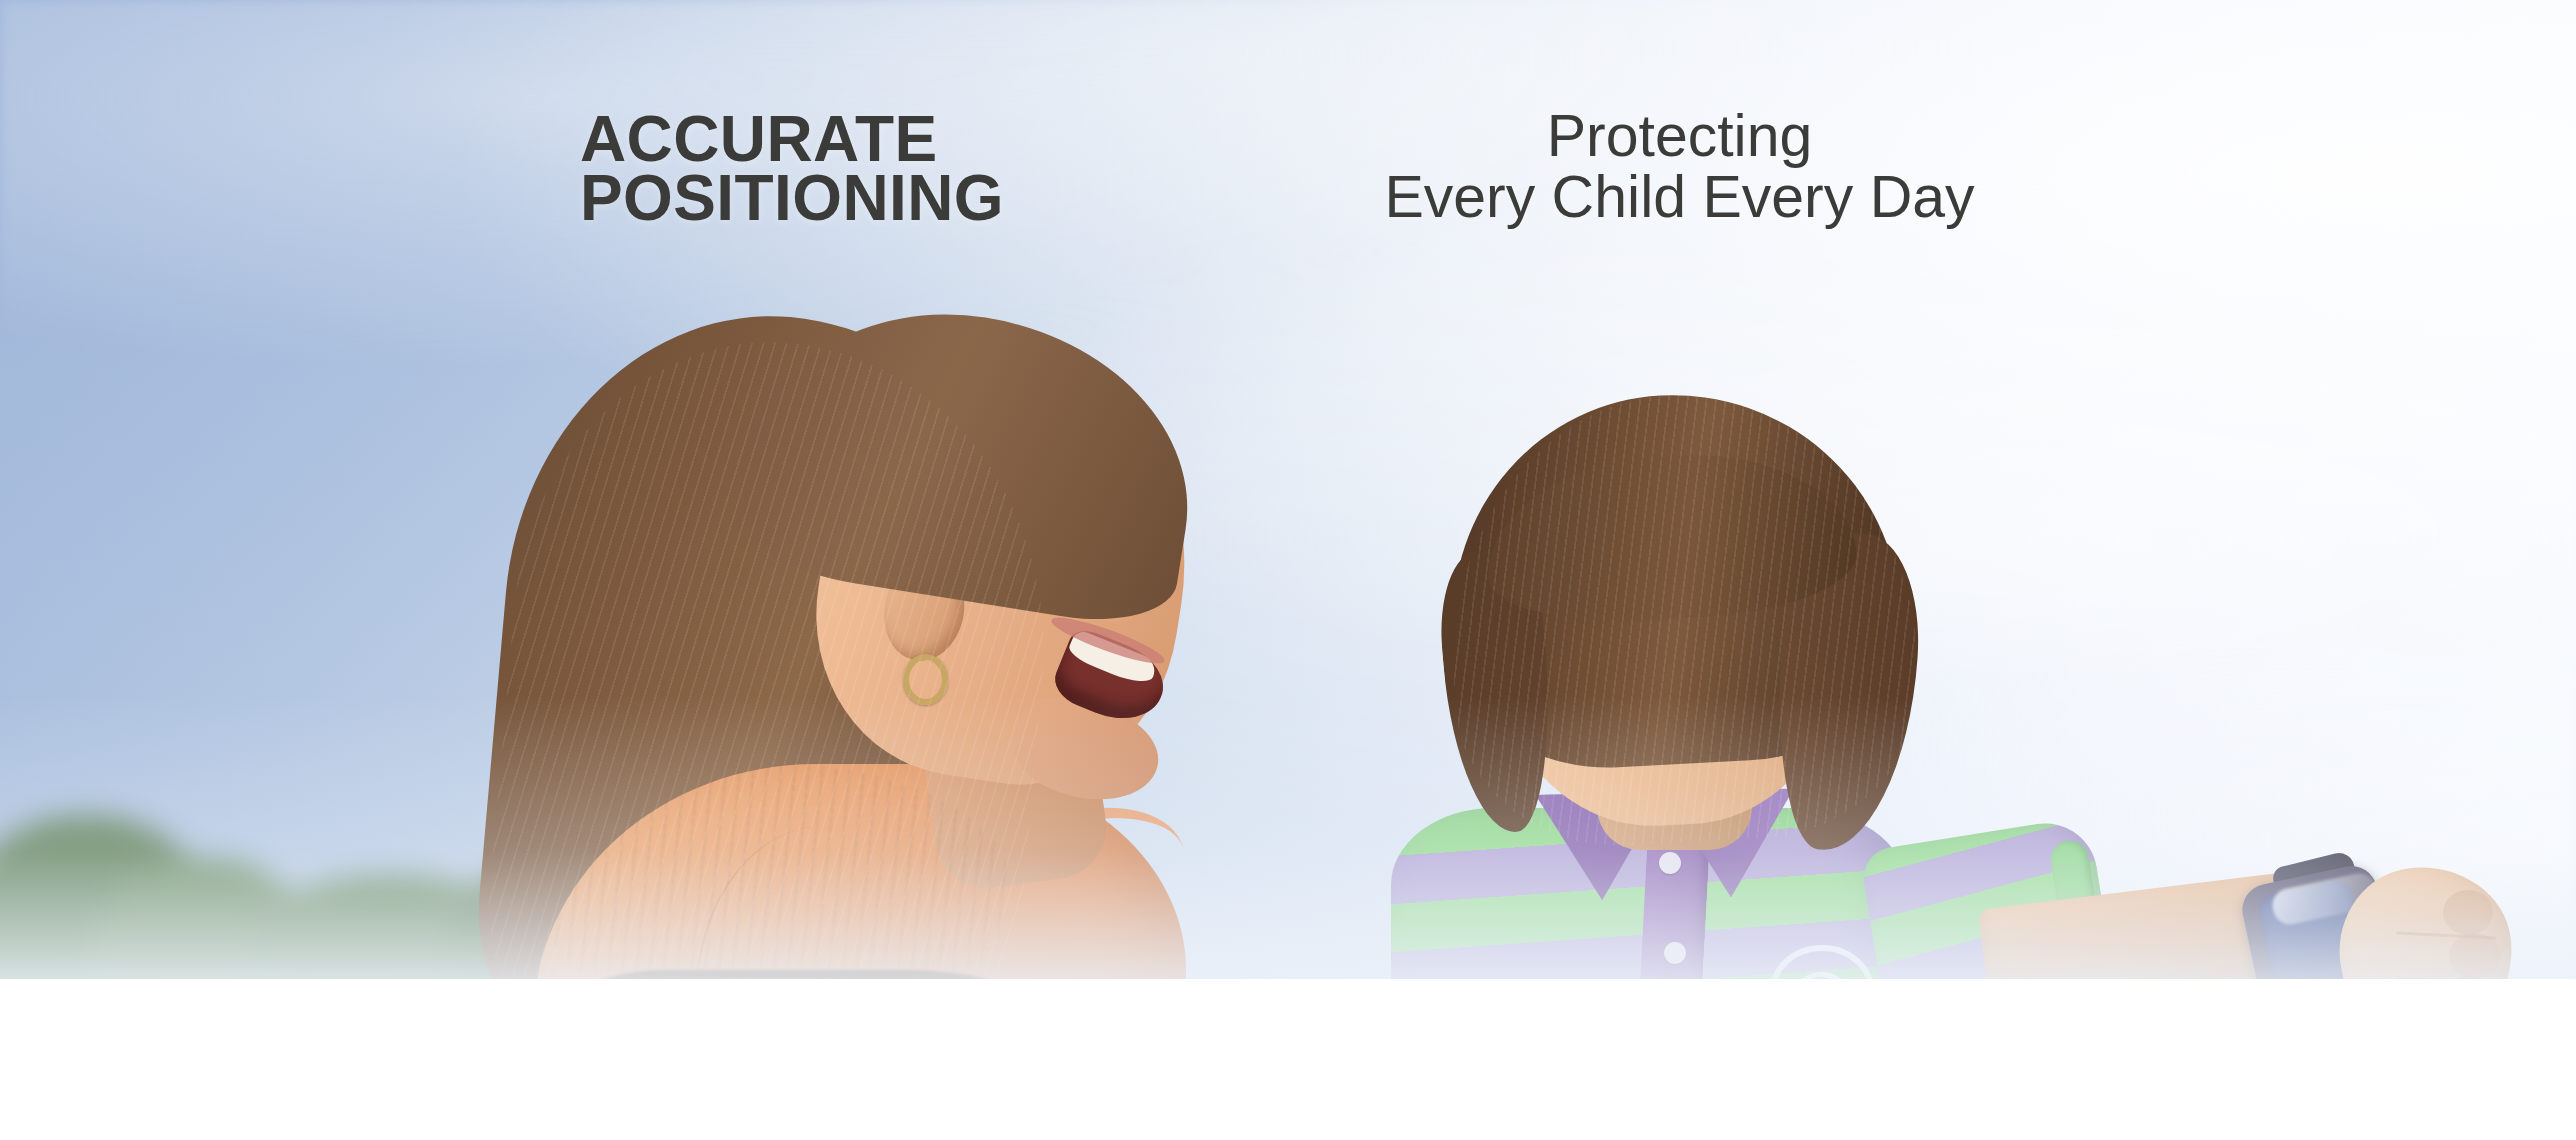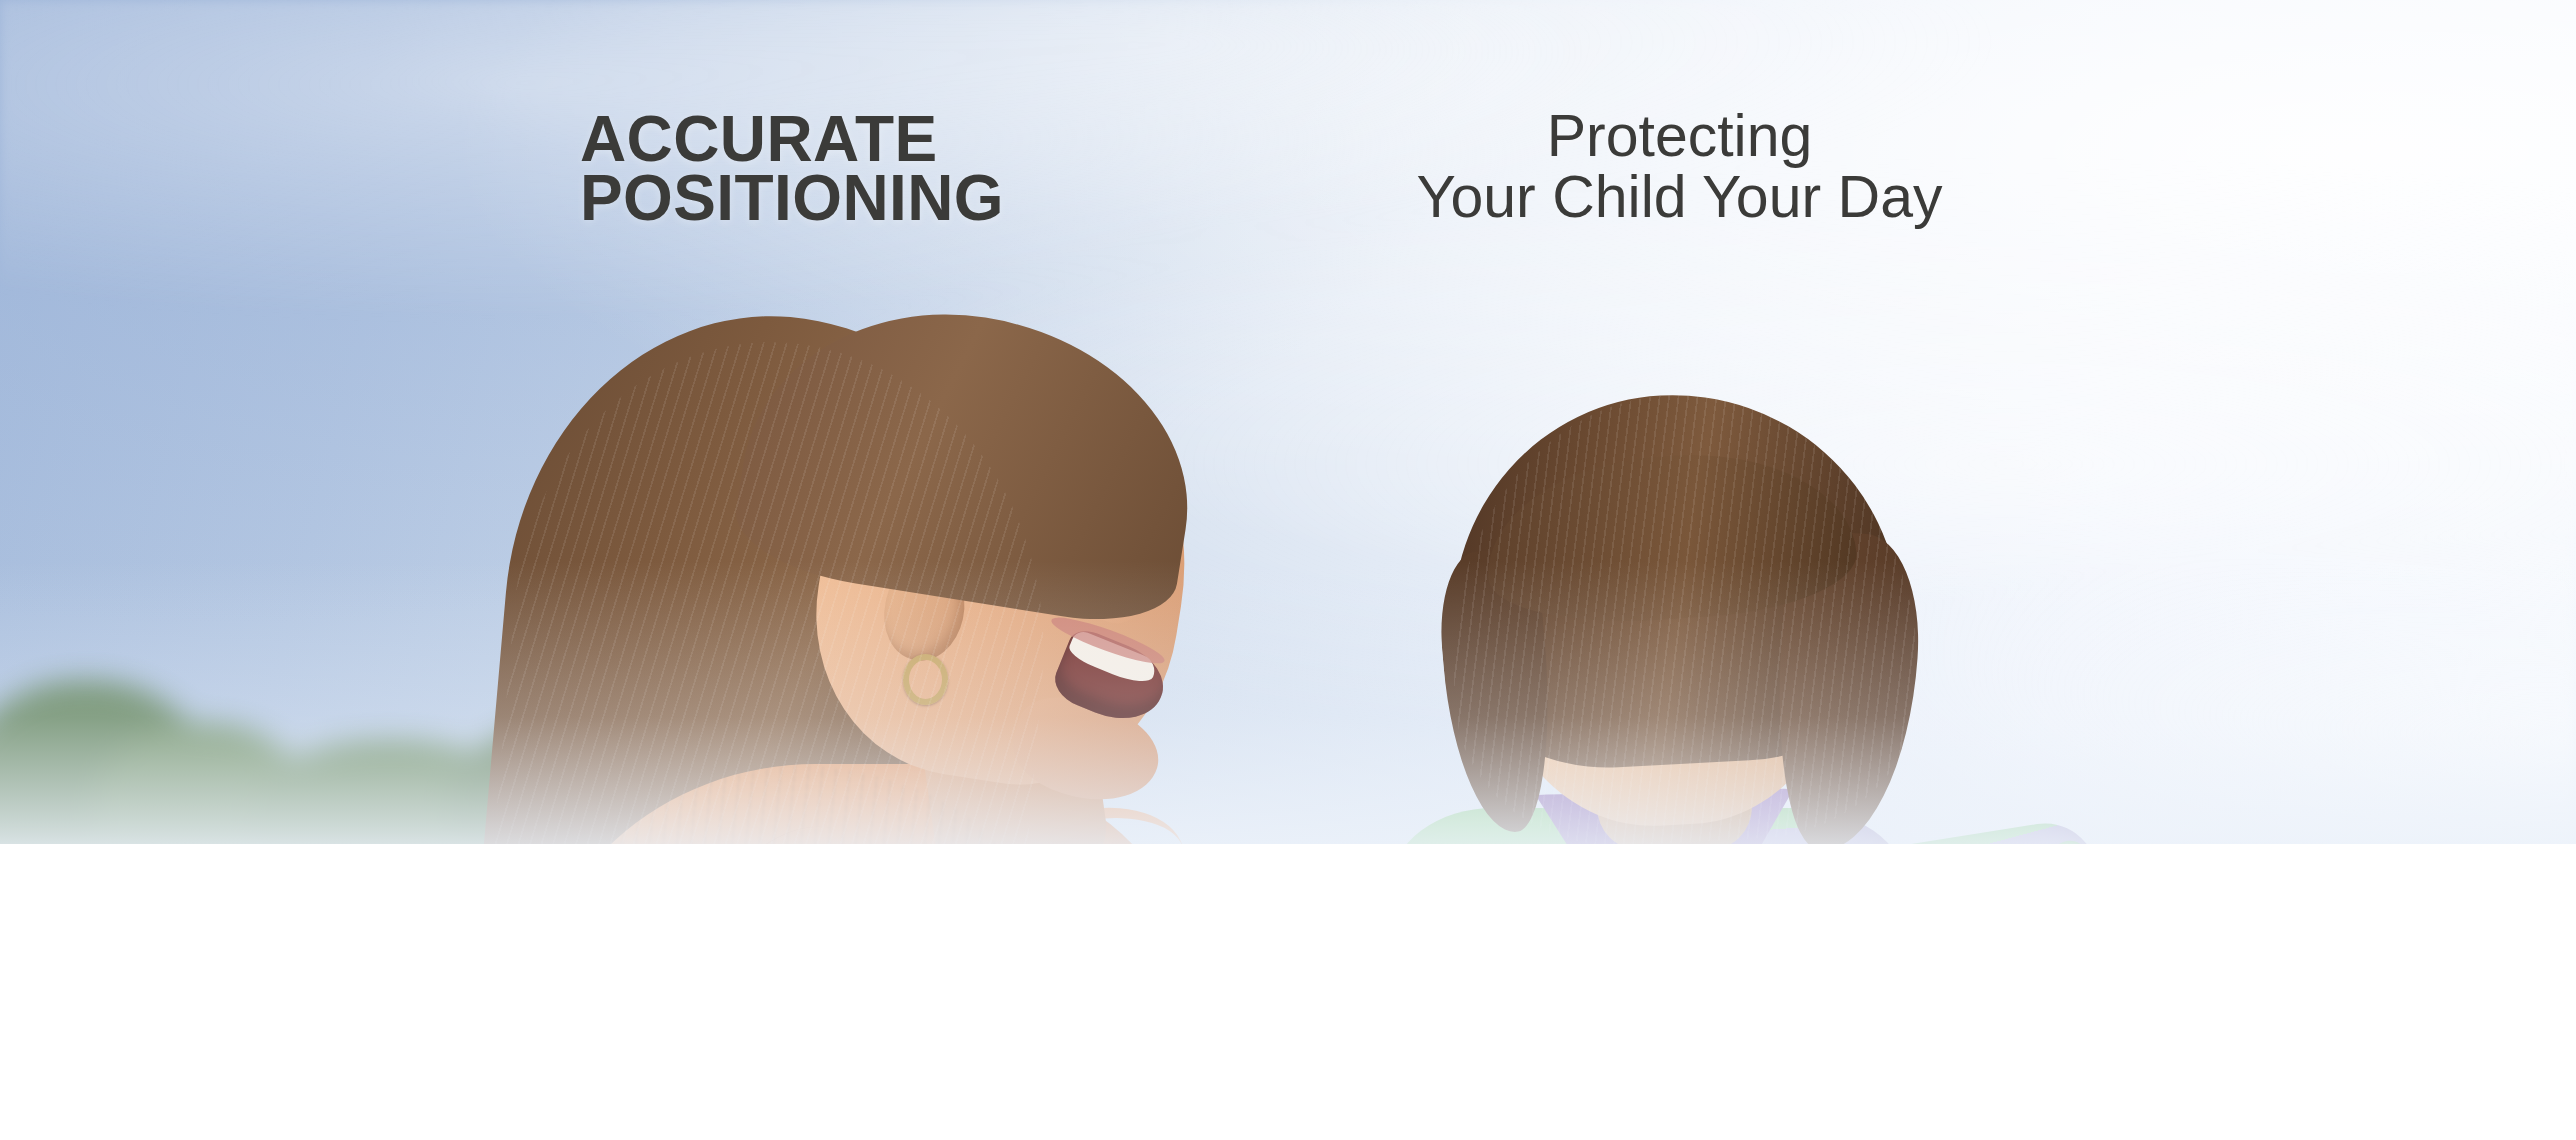--- a/index.html
+++ b/index.html
@@ -2,21 +2,21 @@
 <html style="font-size:13.7px"><head>
 <meta charset="utf-8">
 <title>Accurate Positioning Banner</title>
 <style>
   html,body{margin:0;padding:0;background:#fff;}
   body{font-family:"Liberation Sans","DejaVu Sans",sans-serif;}
 
   .banner{
     position:relative;
     width:2576px;
-    height:844px;
+    height:979px;
     overflow:hidden;
     background:#cfdcee;
   }
 
   
   .sky{
     position:absolute; inset:0;
     background:
       radial-gradient(120% 90% at 92% 18%, rgba(255,255,255,.95) 0%, rgba(255,255,255,.55) 32%, rgba(255,255,255,0) 62%),
       radial-gradient(90% 120% at 8% 8%, rgba(150,175,215,.55) 0%, rgba(150,175,215,0) 55%),
@@ -498,16 +498,16 @@
     <div class="finger-line f2"></div>
     <div class="finger-line f3"></div>
   </div>
 
   <div class="ground-haze"></div>
 
   <div class="headline-left">ACCURATE
 POSITIONING</div>
 
   <div class="headline-right">Protecting
-Your Child Your Day</div>
+Every Child Every Day</div>
 
 </div>
 
 
 </body></html>

